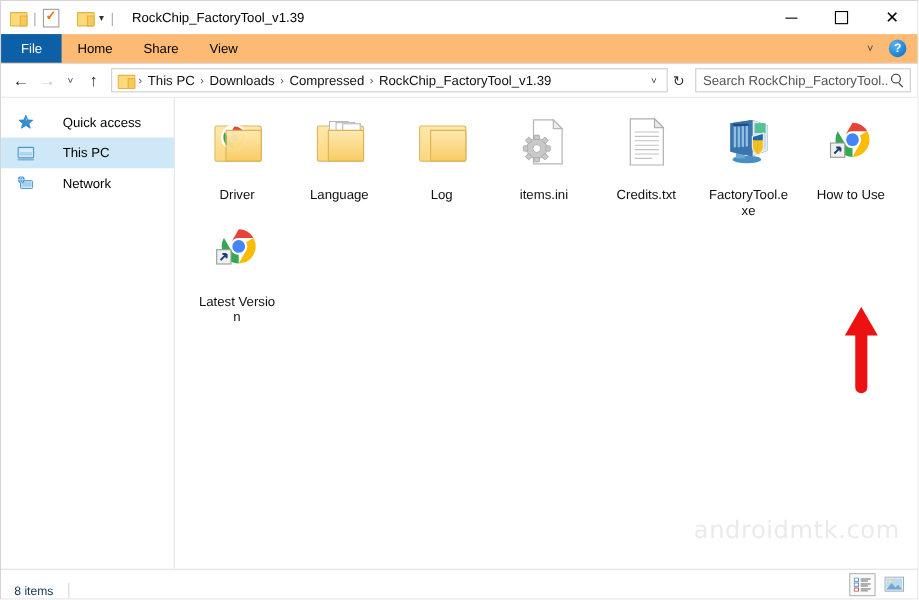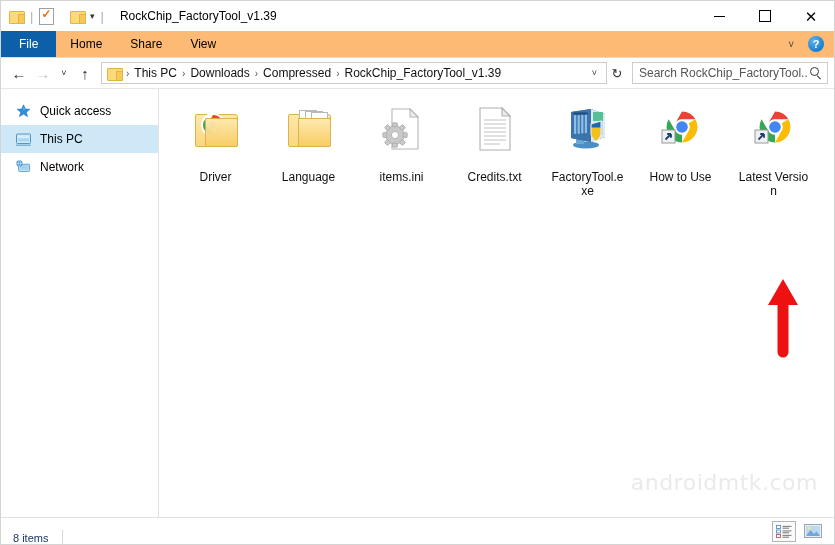--- a/index.html
+++ b/index.html
@@ -174,21 +174,21 @@
     border-right: 1px solid #e2e2e2;
     padding-top: 8px;
     background: #ffffff;
   }
   .nav-item {
     height: 28px; display: flex; align-items: center;
     padding-left: 14px; font-size: 12px; color: #000;
     cursor: default;
   }
   .nav-item.selected { background: #cfe8f7; }
-  .nav-label { margin-left: 8px; }
+  .nav-label { margin-left: 25px; }
   .nav-ico { width: 17px; height: 17px; flex: none; position: relative; }
 
   .content {
     flex: 1; position: relative; background: #fff;
     padding: 12px 0 0 0; overflow: hidden;
   }
   .grid {
     display: flex; flex-wrap: wrap;
     padding-left: 10px;
   }
@@ -401,20 +401,29 @@
               <div class="back"></div>
               <div class="paper" style="left:12px;top:-1px;width:16px;height:23px;"></div>
               <div class="paper" style="left:18px;top:0px;width:16px;height:23px;"></div>
               <div class="paper" style="left:24px;top:1px;width:15px;height:22px;"></div>
               <div class="front"></div>
             </div>
           </div>
           <div class="tile-label">Language</div>
         </div>
 
+        <div class="tile">
+          <div class="tile-icon">
+            <div class="folder">
+              <div class="back"></div>
+              <div class="front"></div>
+            </div>
+          </div>
+          <div class="tile-label">Log</div>
+        </div>
 
         <div class="tile">
           <div class="tile-icon">
             <svg width="44" height="46" viewBox="0 0 44 46">
               <path d="M12 3 h18 l8 8 v32 h-26 z" fill="#ffffff" stroke="#b6b6b6" stroke-width="1.1"></path>
               <path d="M30 3 l8 8 h-8 z" fill="#ededed" stroke="#b6b6b6" stroke-width="1.1"></path>
               <g transform="translate(4,18)">
                 <circle cx="11" cy="11" r="9.2" fill="#c9c9c9" stroke="#a8a8a8" stroke-width="0.8"></circle>
                 <g fill="#c9c9c9" stroke="#a8a8a8" stroke-width="0.8">
                   <rect x="8.6" y="-1.2" width="4.8" height="4" rx="0.8"></rect>

